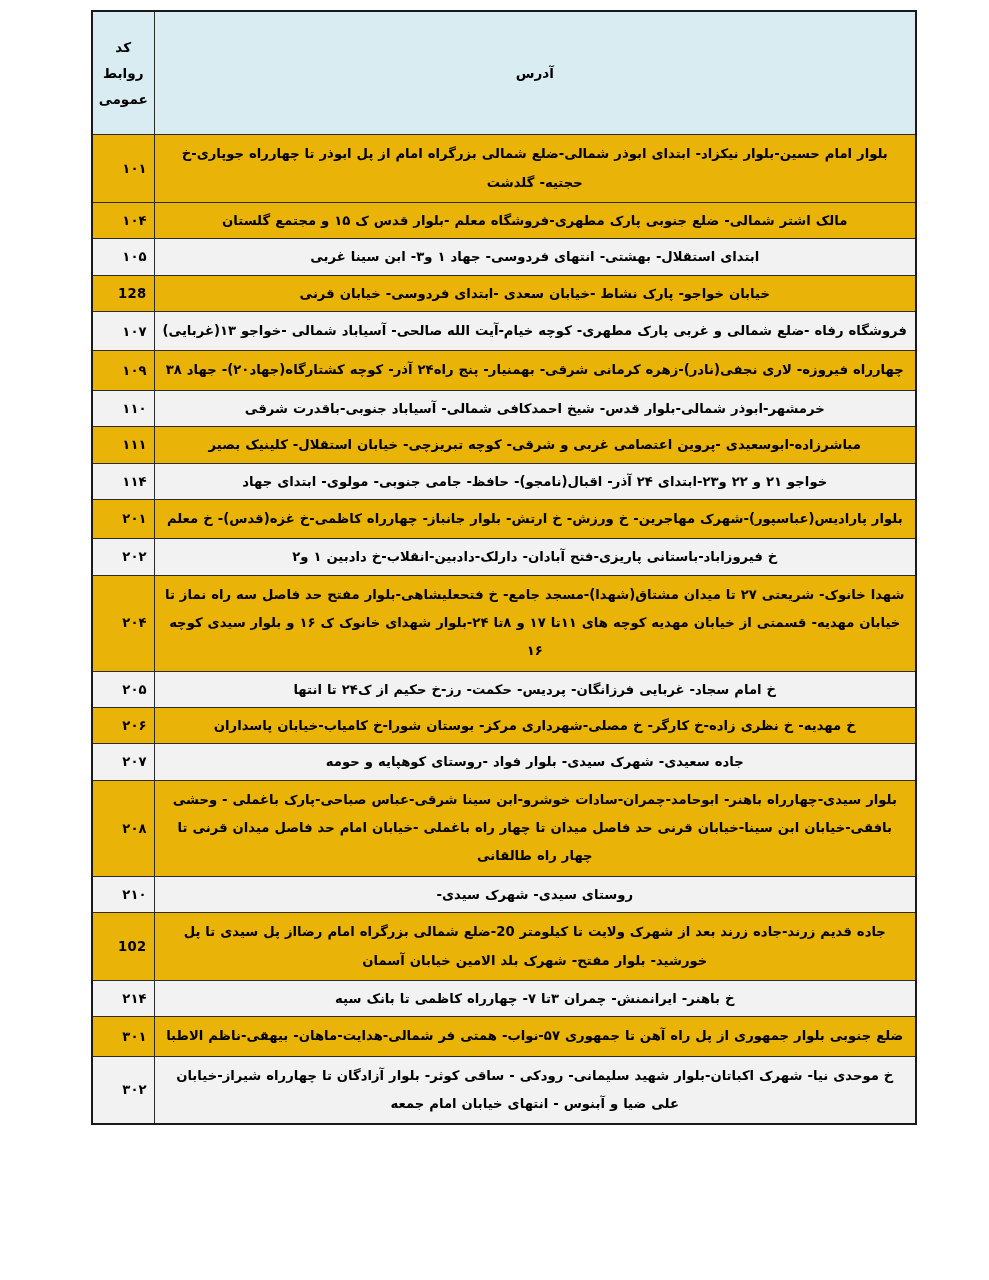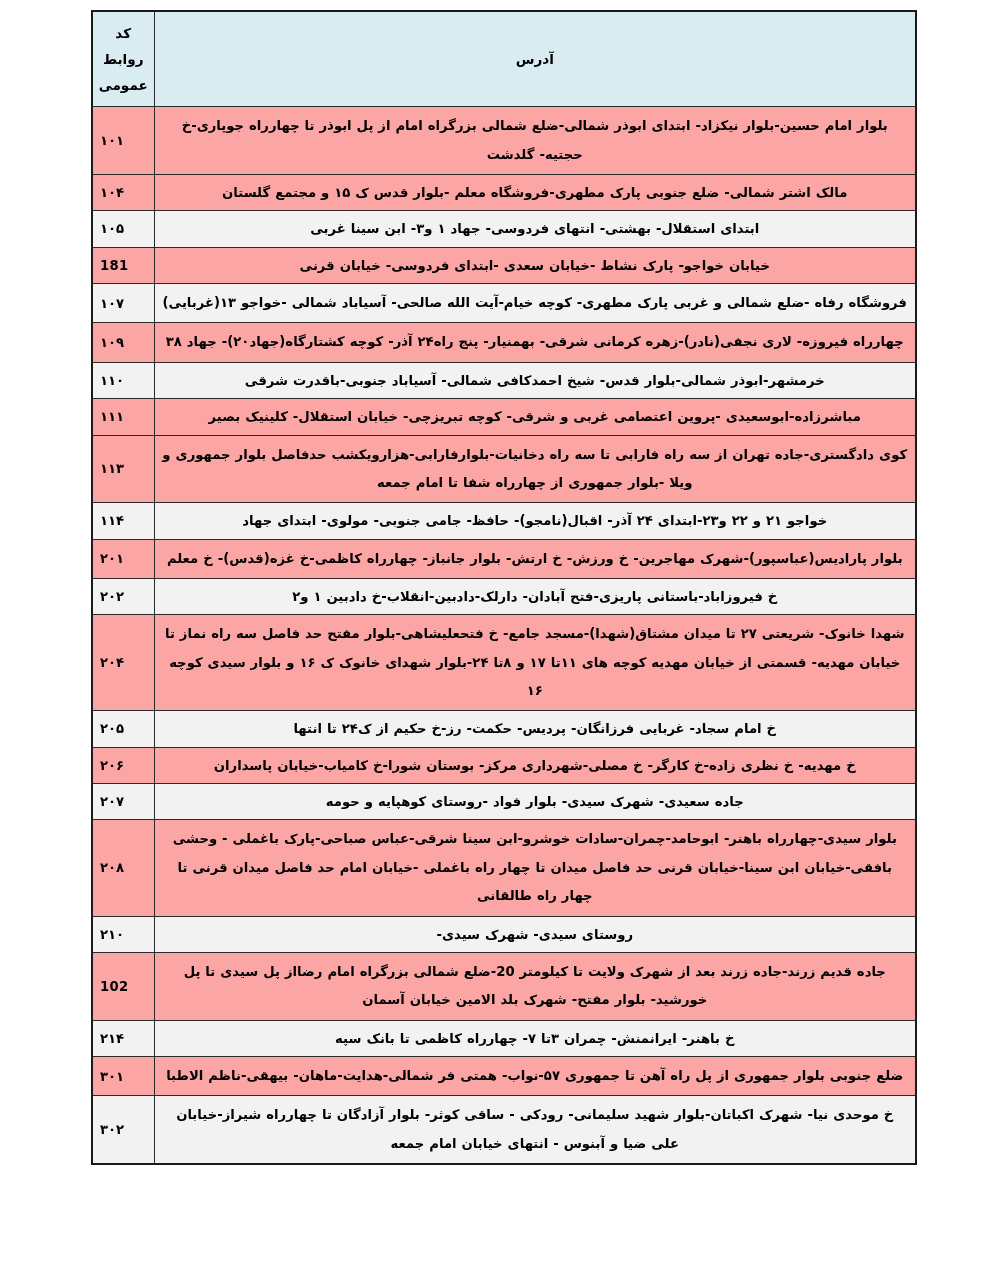--- a/index.html
+++ b/index.html
@@ -46,46 +46,46 @@
     line-height: 1.92;
     color: #000000;
     font-weight: bold;
   }
   table.addr-table thead th {
     background: #d8ecf2;
     text-align: center;
     font-size: 13.6px;
     font-weight: bold;
     height: 58px;
-    padding: 8px 5px;
+    padding: 22px 5px;
     margin-left: 33px;
   }
   th.head-code {
     line-height: 1.75;
     font-size: 12.6px;
   }
   th.head-addr {
     line-height: 1.6;
   }
   td.cell-code {
-    text-align: left;
+    text-align: right;
     font-size: 13.4px;
     font-weight: bold;
     letter-spacing: 0.3px;
     white-space: nowrap;
   }
   td.cell-addr {
     text-align: center;
     word-spacing: 0.4px;
   }
   tr.row-alt td {
     background: #f2f2f2;
   }
   tr.row-plain td {
-    background: #fca5a5;
+    background: #eab308;
   }
   
   td.cell-addr.multi {
     line-height: 2.15;
   }
 </style>
 </head>
 <body>
 
 <div class="page">
@@ -109,41 +109,37 @@
           <tr class="row-plain">
             <td class="cell-addr">مالک اشتر شمالی- ضلع جنوبی پارک مطهری-فروشگاه معلم -بلوار قدس ک ۱۵ و مجتمع گلستان</td>
             <td class="cell-code">۱۰۴</td>
           </tr>
           <tr class="row-alt">
             <td class="cell-addr">ابتدای استقلال- بهشتی- انتهای فردوسی- جهاد ۱ و۳- ابن سینا غربی</td>
             <td class="cell-code">۱۰۵</td>
           </tr>
           <tr class="row-plain">
             <td class="cell-addr">خیابان خواجو- پارک نشاط -خیابان سعدی -ابتدای فردوسی- خیابان قرنی</td>
-            <td class="cell-code">181</td>
+            <td class="cell-code">128</td>
           </tr>
           <tr class="row-alt">
             <td class="cell-addr multi">فروشگاه رفاه -ضلع شمالی و غربی پارک مطهری- کوچه خیام-آیت الله صالحی- آسیاباد شمالی -خواجو ۱۳(غربایی)</td>
             <td class="cell-code">۱۰۷</td>
           </tr>
           <tr class="row-plain">
             <td class="cell-addr multi">چهارراه فیروزه- لاری نجفی(نادر)-زهره کرمانی شرقی- بهمنیار- پنج راه۲۴ آذر- کوچه کشتارگاه(جهاد۲۰)- جهاد ۳۸</td>
             <td class="cell-code">۱۰۹</td>
           </tr>
           <tr class="row-alt">
             <td class="cell-addr">خرمشهر-ابوذر شمالی-بلوار قدس- شیخ احمدکافی شمالی- آسیاباد جنوبی-باقدرت شرقی</td>
             <td class="cell-code">۱۱۰</td>
           </tr>
           <tr class="row-plain">
             <td class="cell-addr">مباشرزاده-ابوسعیدی -پروین اعتصامی غربی و شرقی- کوچه تبریزچی- خیابان استقلال- کلینیک بصیر</td>
             <td class="cell-code">۱۱۱</td>
-          </tr>
-          <tr class="row-plain">
-            <td class="cell-addr multi">کوی دادگستری-جاده تهران از سه راه فارابی تا سه راه دخانیات-بلوارفارابی-هزارویکشب حدفاصل بلوار جمهوری و ویلا -بلوار جمهوری از چهارراه شفا تا امام جمعه</td>
-            <td class="cell-code">۱۱۳</td>
           </tr>
           <tr class="row-alt">
             <td class="cell-addr">خواجو ۲۱ و ۲۲ و۲۳-ابتدای ۲۴ آذر- اقبال(نامجو)- حافظ- جامی جنوبی- مولوی- ابتدای جهاد</td>
             <td class="cell-code">۱۱۴</td>
           </tr>
           <tr class="row-plain">
             <td class="cell-addr multi">بلوار پارادیس(عباسپور)-شهرک مهاجرین- خ ورزش- خ ارتش- بلوار جانباز- چهارراه کاظمی-خ غزه(قدس)- خ معلم</td>
             <td class="cell-code">۲۰۱</td>
           </tr>
           <tr class="row-alt">

